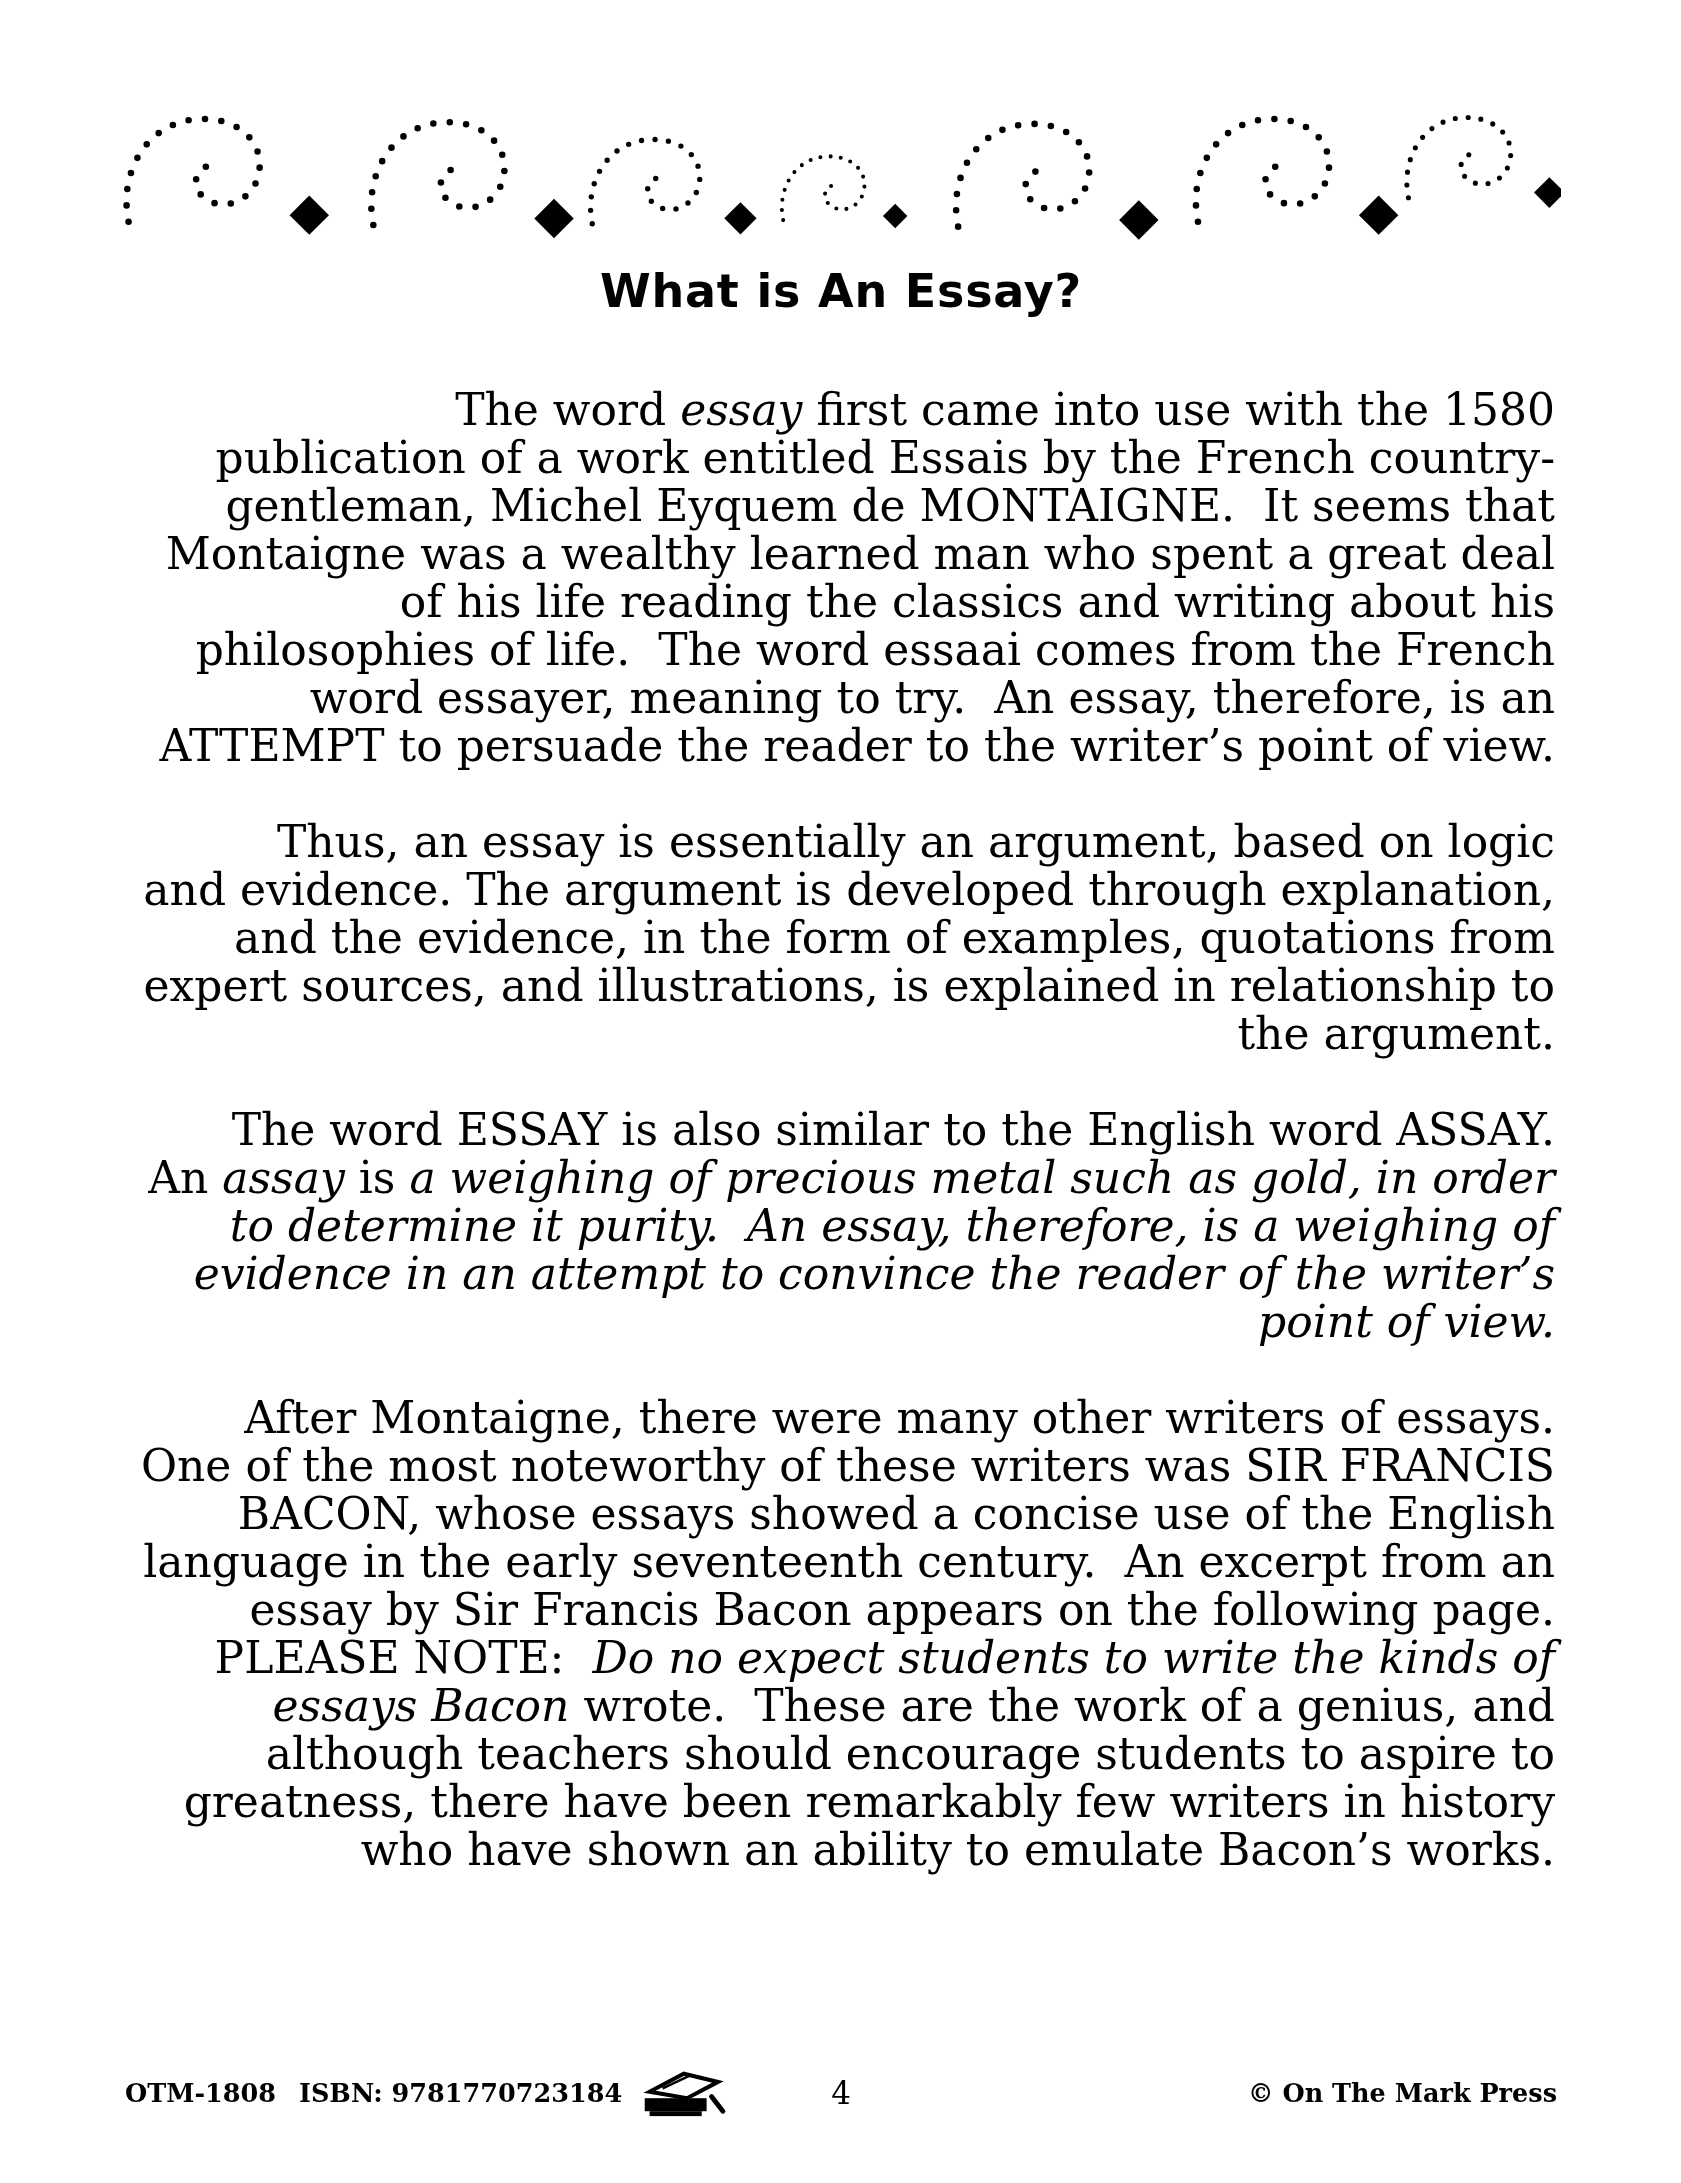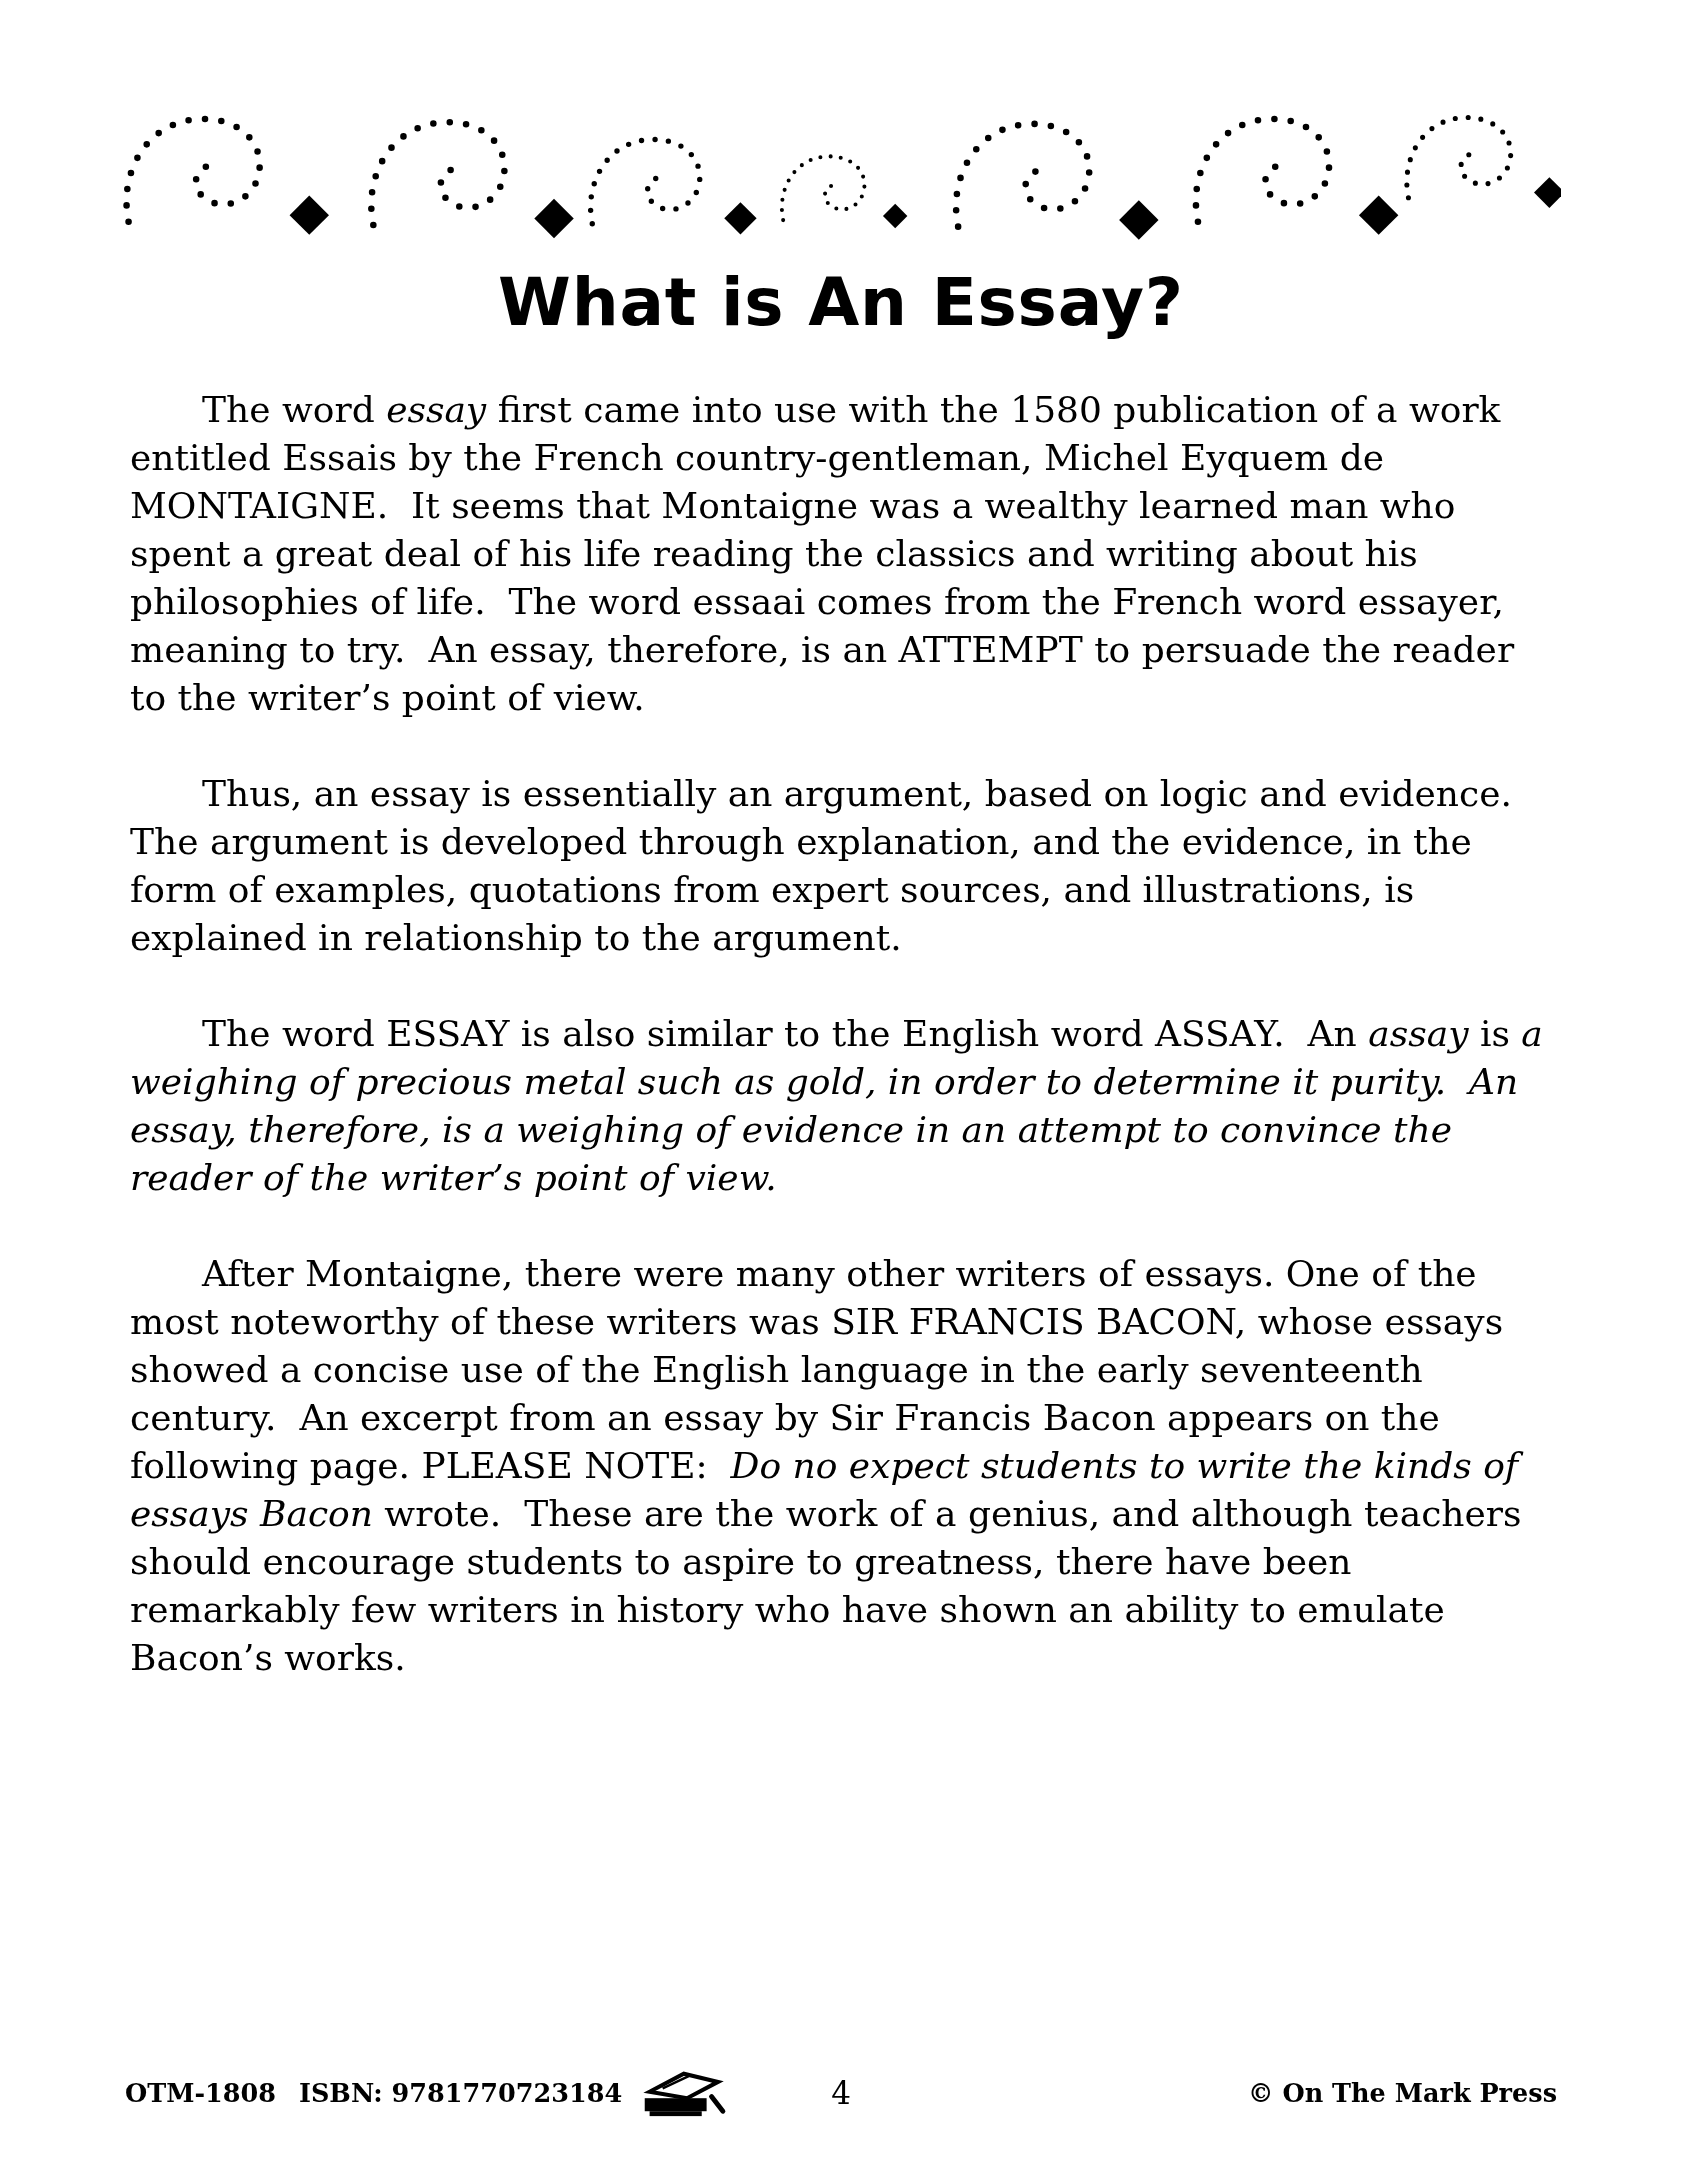--- a/index.html
+++ b/index.html
@@ -26,32 +26,32 @@
   }
   .page-title {
     position: absolute;
     top: 264px;
     left: 0;
     width: 100%;
     margin: 0;
     text-align: center;
     font-family: "DejaVu Sans", sans-serif;
     font-weight: 800;
-    font-size: 66px;
+    font-size: 46px;
     letter-spacing: 0.8px;
     color: #000;
   }
   .essay-body {
     position: absolute;
     top: 386px;
     left: 130px;
     width: 1425px;
-    font-size: 36px;
+    font-size: 44px;
     line-height: 48px;
-    text-align: left;
+    text-align: right;
     color: #000;
   }
   .essay-body p {
     margin: 0 0 48px 0;
     text-indent: 72px;
     white-space: pre-wrap;
   }
   .essay-body em {
     font-style: italic;
   }

